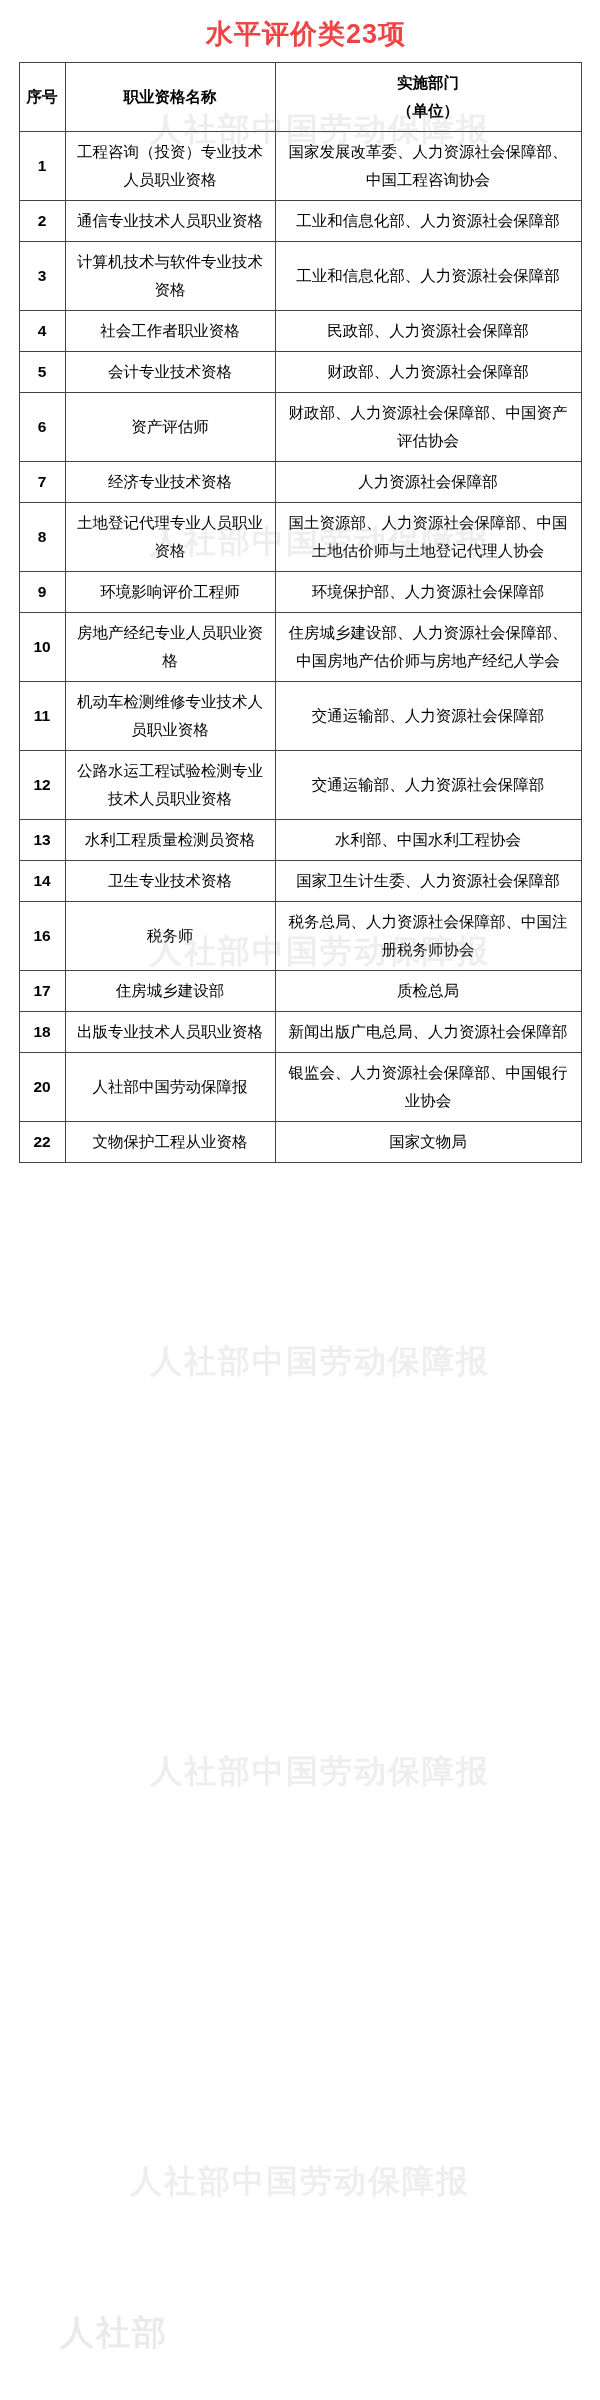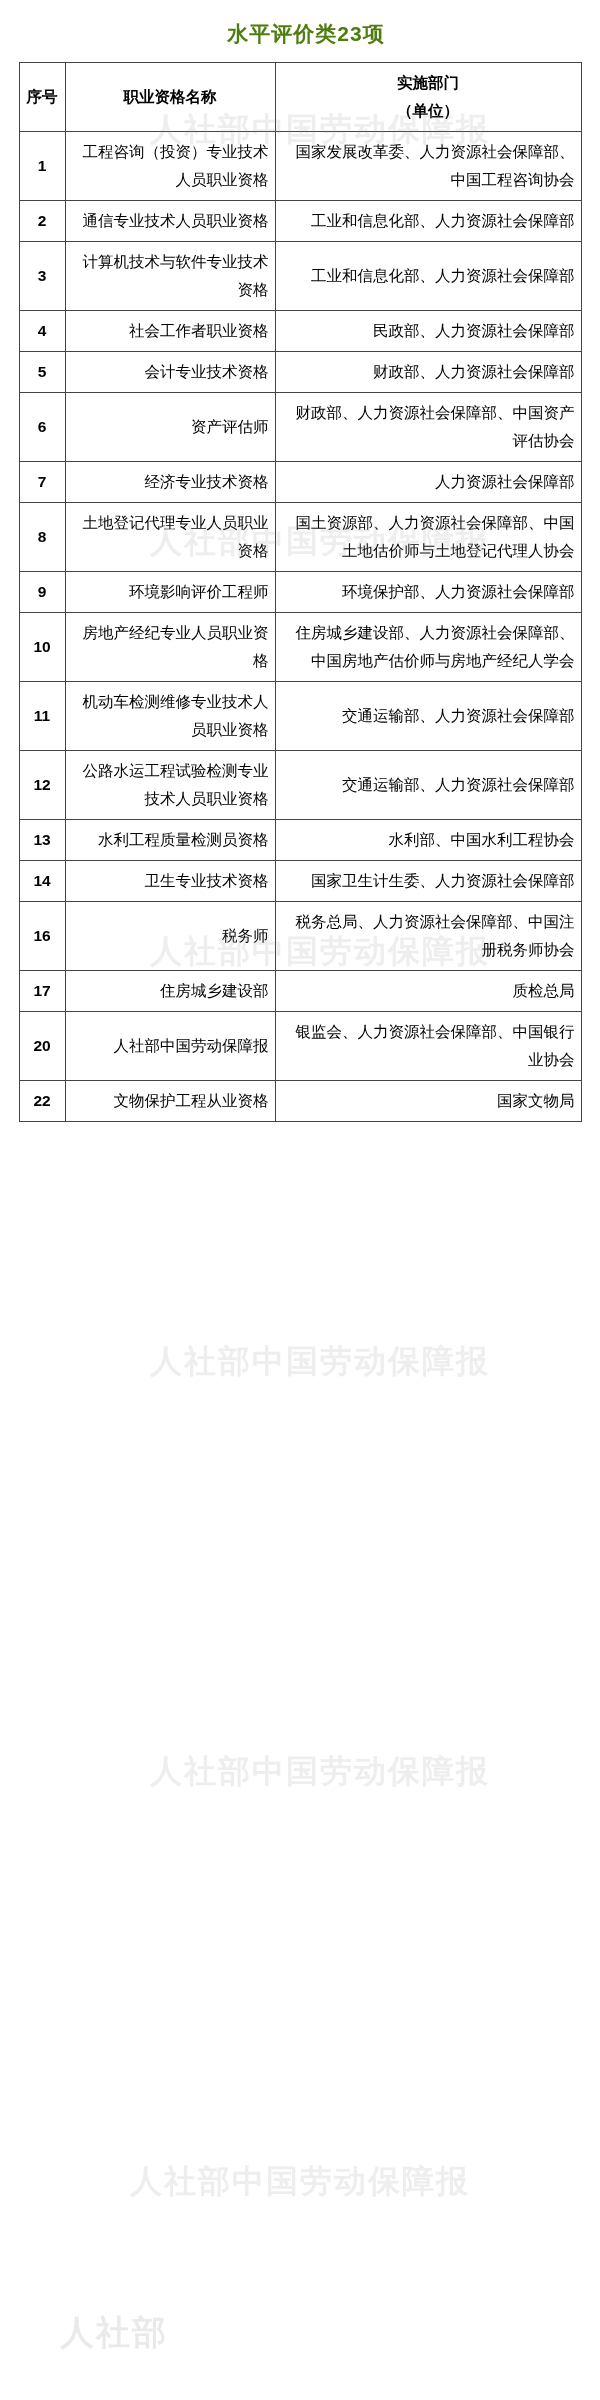--- a/index.html
+++ b/index.html
@@ -15,22 +15,22 @@
     overflow: hidden;
   }
   .page {
     width: 600px;
     position: relative;
     padding-top: 8px;
     box-sizing: border-box;
   }
   .title {
     text-align: center;
-    color: #4d7c0f;
-    font-size: 21px;
+    color: #ef4444;
+    font-size: 27px;
     font-weight: bold;
     letter-spacing: 1px;
     line-height: 40px;
     margin: 6px 0 8px 12px;
     font-family: "Liberation Sans", "DejaVu Sans", sans-serif;
   }
   table.qual-table {
     border-collapse: collapse;
     width: 562px;
     margin: 8px auto;
@@ -61,21 +61,21 @@
   thead th.idx-head {
     letter-spacing: 0px;
   }
   td.idx {
     text-align: center;
     font-weight: bold;
     font-size: 16px;
     vertical-align: middle;
   }
   td.name, td.dept {
-    text-align: right;
+    text-align: center;
     vertical-align: middle;
   }
   
   .watermark {
     position: absolute;
     left: 0;
     top: 0;
     width: 600px;
     height: 2400px;
     pointer-events: none;
@@ -197,20 +197,25 @@
           <td class="idx">16</td>
           <td class="name">税务师</td>
           <td class="dept">税务总局、人力资源社会保障部、中国注册税务师协会</td>
         </tr>
         <tr>
           <td class="idx">17</td>
           <td class="name">住房城乡建设部</td>
           <td class="dept">质检总局</td>
         </tr>
         <tr>
+          <td class="idx">18</td>
+          <td class="name">出版专业技术人员职业资格</td>
+          <td class="dept">新闻出版广电总局、人力资源社会保障部</td>
+        </tr>
+        <tr>
           <td class="idx">20</td>
           <td class="name">人社部中国劳动保障报</td>
           <td class="dept">银监会、人力资源社会保障部、中国银行业协会</td>
         </tr>
         <tr>
           <td class="idx">22</td>
           <td class="name">文物保护工程从业资格</td>
           <td class="dept">国家文物局</td>
         </tr>
       </tbody>

